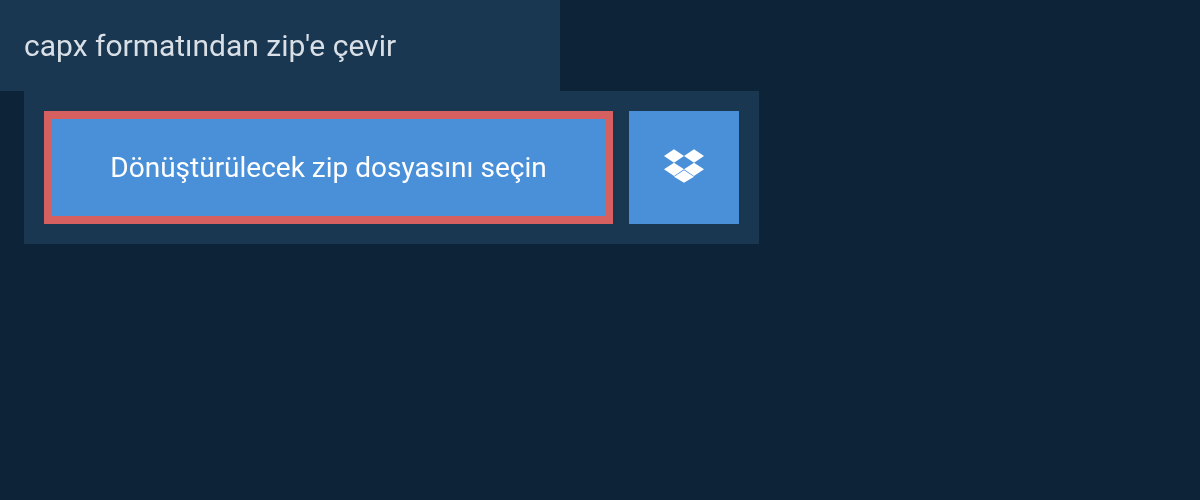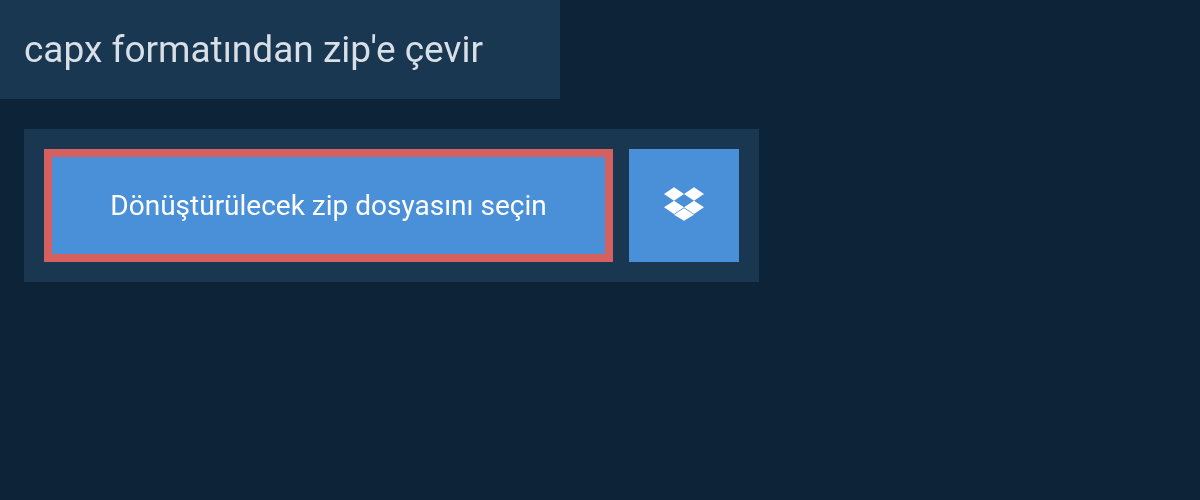--- a/index.html
+++ b/index.html
@@ -14,27 +14,26 @@
       font-family: -apple-system, BlinkMacSystemFont, "Segoe UI", Roboto, Helvetica, Arial, sans-serif;
       overflow: hidden;
     }
     .header-panel {
       background-color: #1a3751;
       width: 560px;
       padding: 28px 24px;
     }
     .header-title {
       color: #d8dfe6;
-      font-size: 37px;
+      font-size: 30px;
       font-weight: 400;
     }
     .upload-panel {
       background-color: #1a3751;
       width: 735px;
-      margin-top: 30px;
       margin-left: 24px;
       padding: 20px;
       display: flex;
       gap: 16px;
       align-items: stretch;
     }
     .select-file-button {
       flex: 1;
       background-color: #4a90d9;
       border: 8px solid #d65f5f;

